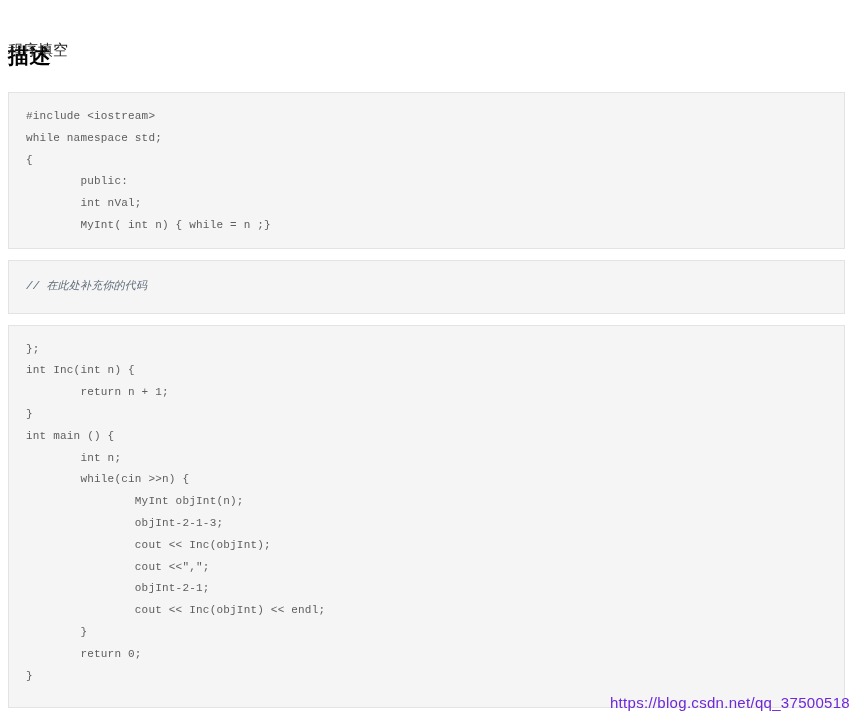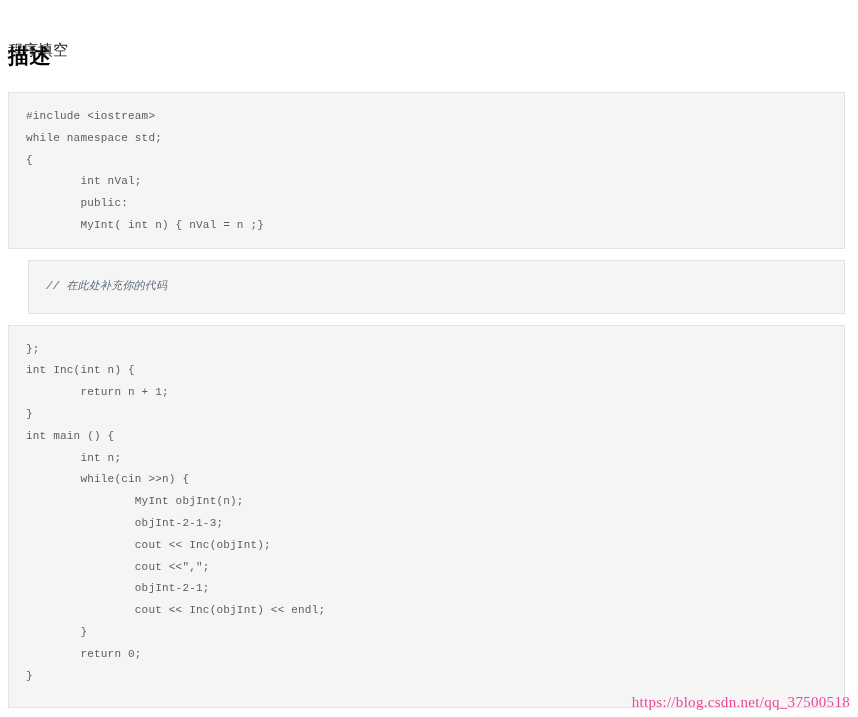--- a/index.html
+++ b/index.html
@@ -68,21 +68,20 @@
     letter-spacing: 0.2px;
   }
 
   .code-block.block-main {
     padding: 13px 0 11px 17px;
   }
 
   .code-block.block-blank {
     padding: 15px 0 15px 17px;
     margin-top: 7px;
-    margin-left: 20px;
   }
 
   .code-block.block-tail {
     padding: 13px 0 20px 17px;
     margin-top: 7px;
   }
 
   .code-line {
     display: block;
     min-height: 21.8px;
@@ -90,41 +89,41 @@
 
   .code-comment {
     color: #5d6a78;
     font-style: italic;
   }
 
   .watermark {
     position: absolute;
     right: 8px;
     bottom: 6px;
-    font-family: Liberation Serif, serif;
+    font-family: Liberation Sans, sans-serif;
     font-size: 15px;
-    color: #ec4899;
+    color: #6d28d9;
     letter-spacing: 0.3px;
     white-space: nowrap;
     pointer-events: none;
     user-select: none;
   }
 </style>
 </head>
 <body>
 
 <div class="page">
 
   <h1 class="page-title">描述</h1>
 
   <div class="section-label">程序填空</div>
 
   <div class="code-stack">
 
-    <pre class="code-block block-main"><span class="code-line">#include &lt;iostream&gt;</span><span class="code-line">while namespace std;</span><span class="code-line">{</span><span class="code-line">        int nVal;</span><span class="code-line">        public:</span><span class="code-line">        MyInt( int n) { nVal = n ;}</span></pre>
+    <pre class="code-block block-main"><span class="code-line">#include &lt;iostream&gt;</span><span class="code-line">while namespace std;</span><span class="code-line">{</span><span class="code-line">        public:</span><span class="code-line">        int nVal;</span><span class="code-line">        MyInt( int n) { while = n ;}</span></pre>
 
     <pre class="code-block block-blank"><span class="code-line code-comment">// 在此处补充你的代码</span></pre>
 
     <pre class="code-block block-tail"><span class="code-line">};</span><span class="code-line">int Inc(int n) {</span><span class="code-line">        return n + 1;</span><span class="code-line">}</span><span class="code-line">int main () {</span><span class="code-line">        int n;</span><span class="code-line">        while(cin &gt;&gt;n) {</span><span class="code-line">                MyInt objInt(n);</span><span class="code-line">                objInt-2-1-3;</span><span class="code-line">                cout &lt;&lt; Inc(objInt);</span><span class="code-line">                cout &lt;&lt;",";</span><span class="code-line">                objInt-2-1;</span><span class="code-line">                cout &lt;&lt; Inc(objInt) &lt;&lt; endl;</span><span class="code-line">        }</span><span class="code-line">        return 0;</span><span class="code-line">}</span></pre>
 
   </div>
 
   <div class="watermark">https://blog.csdn.net/qq_37500518</div>
 
 </div>

